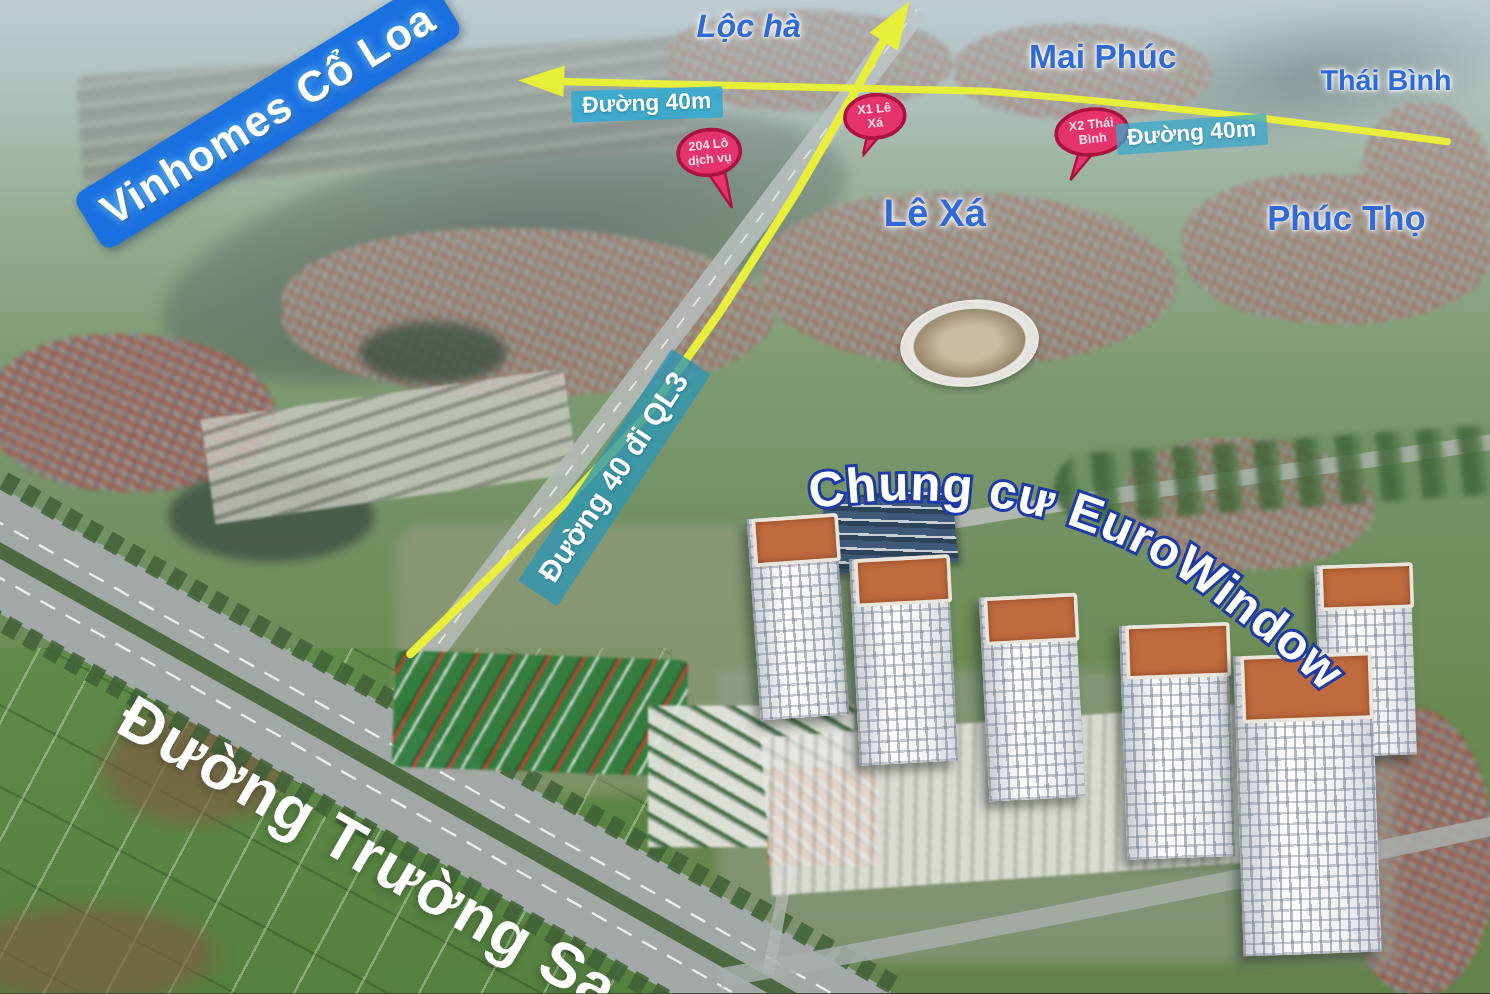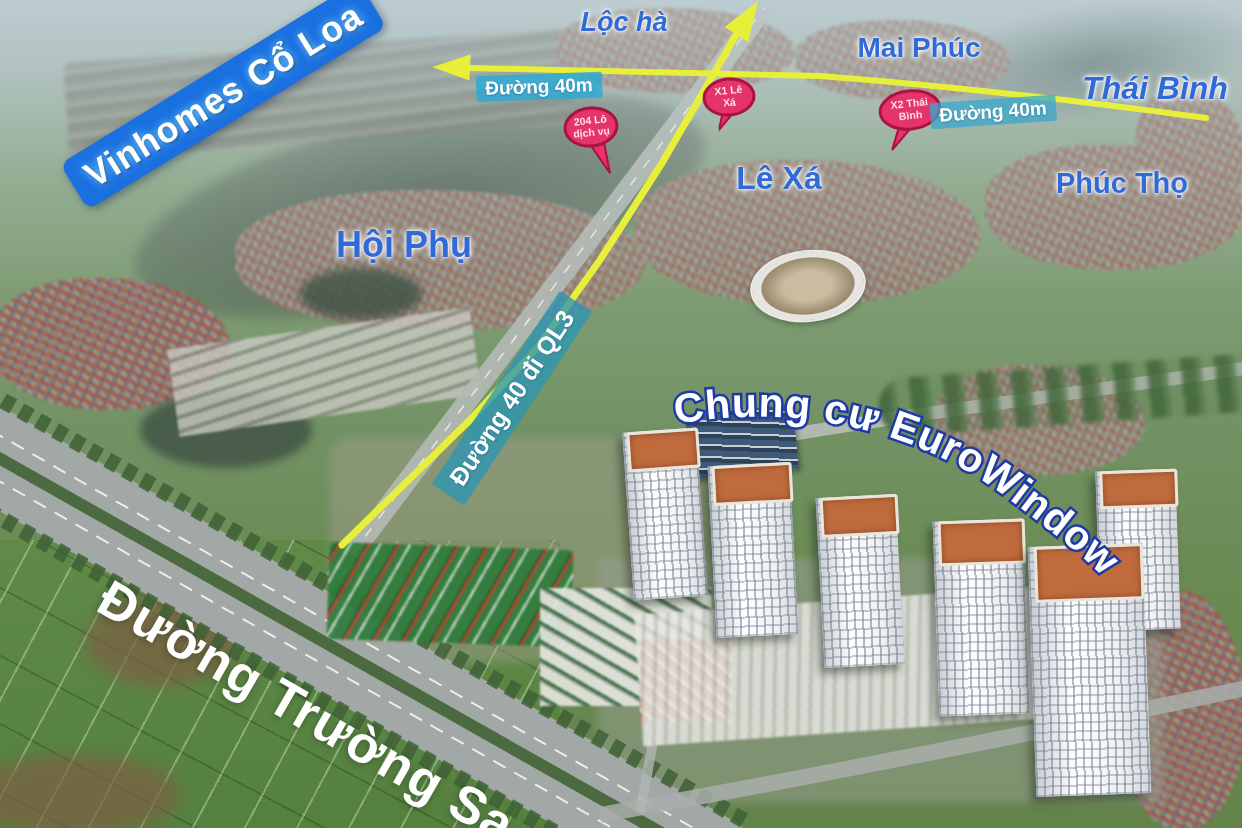--- a/index.html
+++ b/index.html
@@ -179,24 +179,23 @@
       <ellipse cx="910" cy="110" rx="30" ry="19" fill="#e5336b" stroke="#aa1240" stroke-width="3"></ellipse>
       <text class="pin-text" x="910" y="107">X2 Thái</text>
       <text class="pin-text" x="910" y="119">Bình</text>
     </g>
   </svg>
 
   <div class="banner">Vinhomes Cổ Loa</div>
 
   <div class="place" style="left:624px;top:22px;font-size:27px;font-style:italic;">Lộc hà</div>
   <div class="place" style="left:919px;top:48px;font-size:28px;">Mai Phúc</div>
-  <div class="place" style="left:1155px;top:88px;font-size:32px;font-style:italic;">Thái Bình</div>
+  <div class="place" style="left:1155px;top:68px;font-size:24px;">Thái Bình</div>
   <div class="place" style="left:1122px;top:183px;font-size:29px;">Phúc Thọ</div>
   <div class="place" style="left:779px;top:178px;font-size:32px;">Lê Xá</div>
-  <div class="place" style="left:404px;top:245px;font-size:36px;">Hội Phụ</div>
 
   <div class="roadlbl" style="left:539px;top:87px;font-size:19px;transform:translate(-50%,-50%) rotate(-2deg);">Đường 40m</div>
   <div class="roadlbl" style="left:993px;top:112px;font-size:19px;transform:translate(-50%,-50%) rotate(-4deg);background:rgba(58,168,204,.75);">Đường 40m</div>
   <div class="roadlbl" style="left:512px;top:398px;font-size:25px;padding:5px 14px;transform:translate(-50%,-50%) rotate(-56.5deg);background:rgba(44,150,180,.78);">Đường 40 đi QL3</div>
 
   <div class="hwy-label">Đường Trường Sa</div>
 
 </div>
 
 </body></html>

